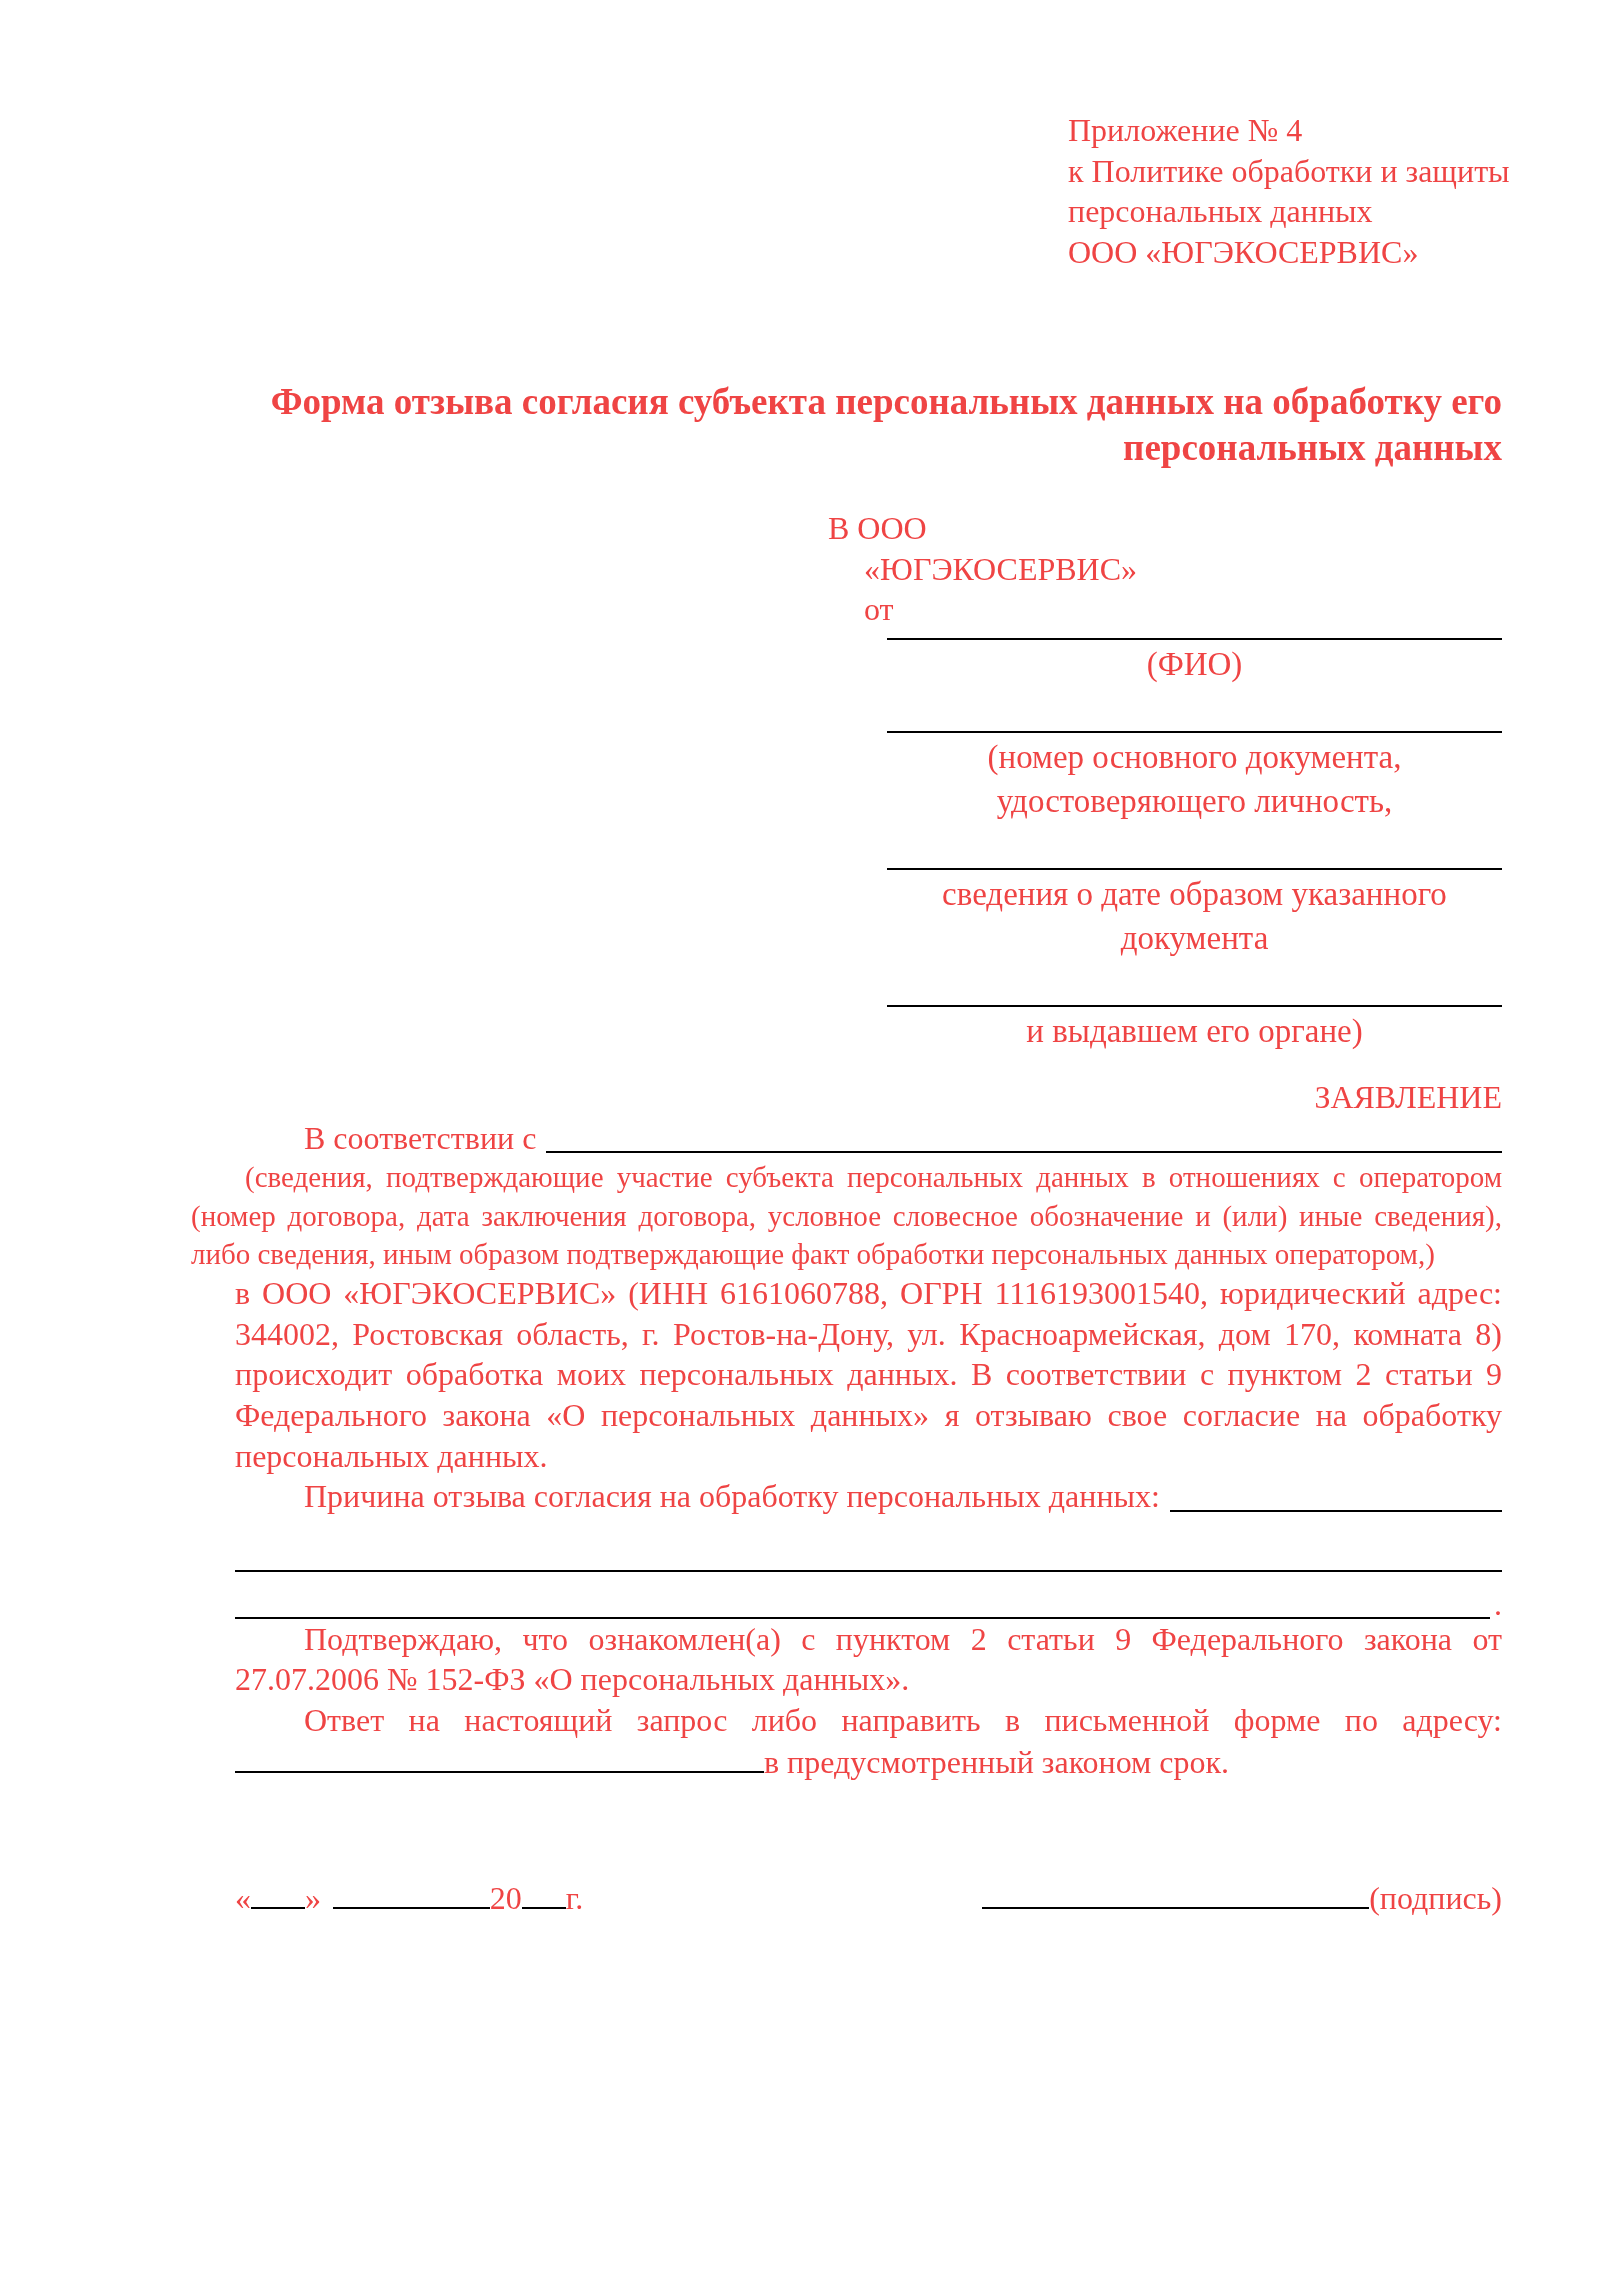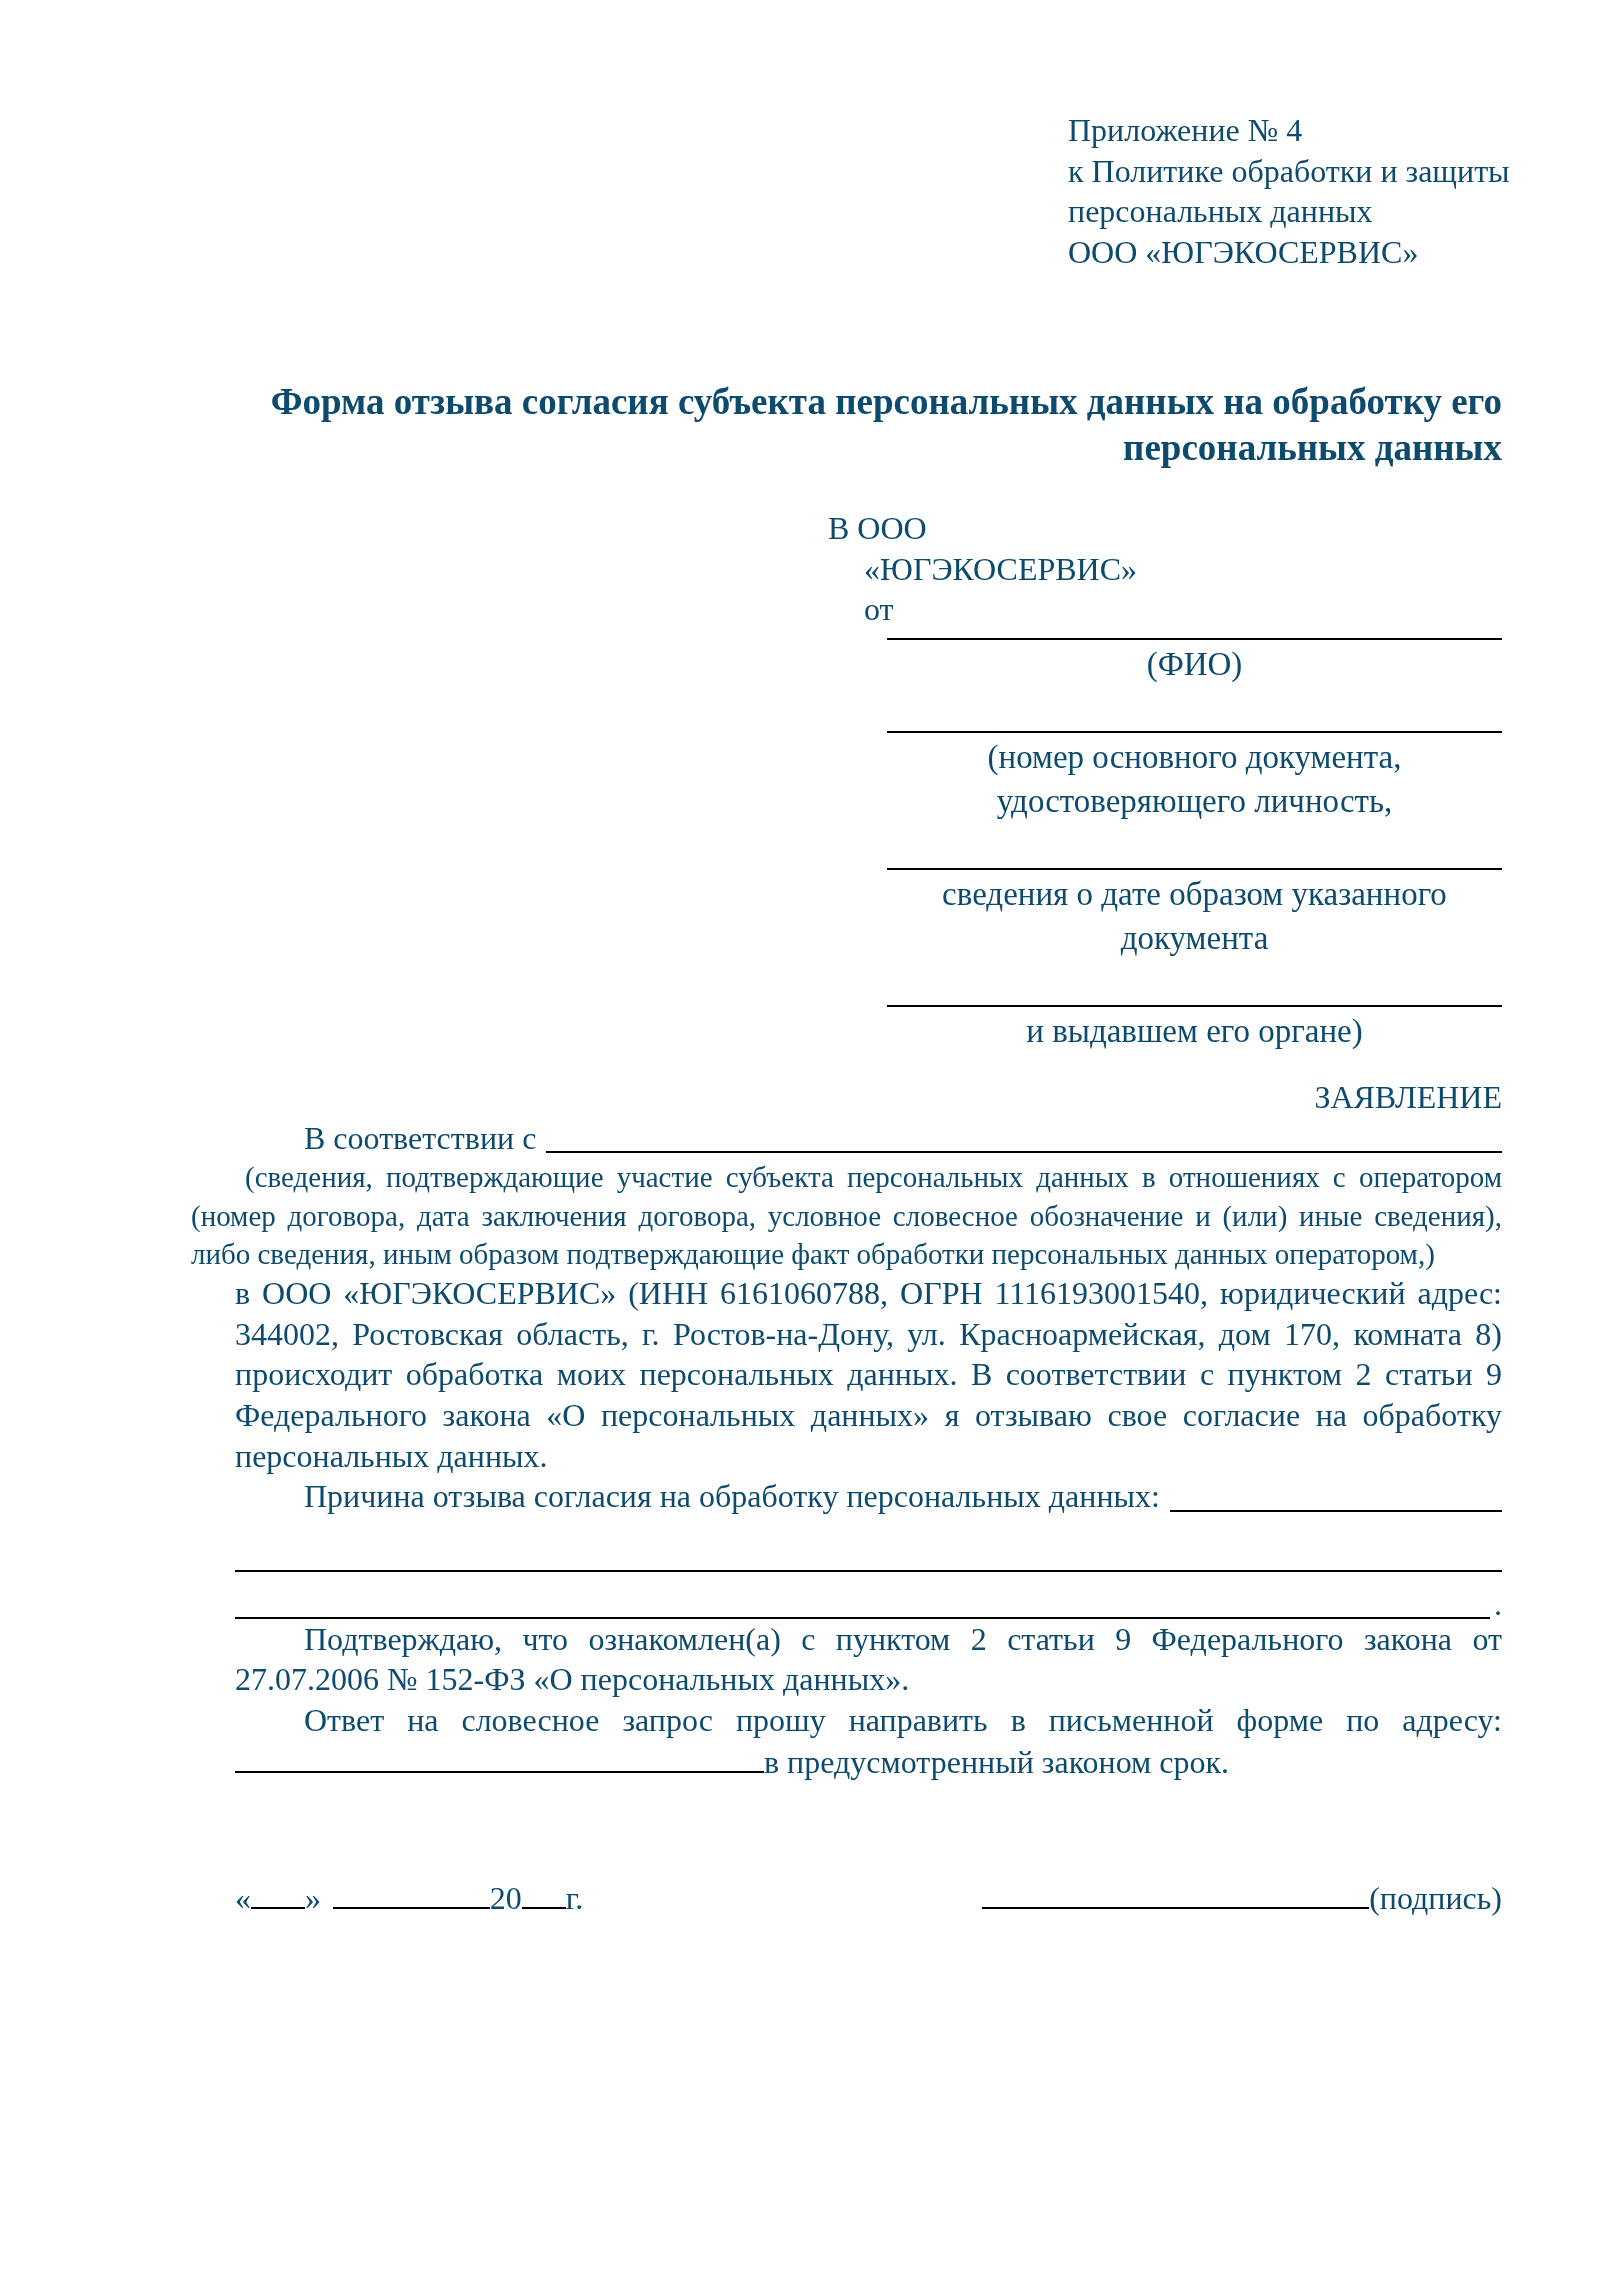--- a/index.html
+++ b/index.html
@@ -2,21 +2,21 @@
 <html lang="ru"><head>
 <meta charset="utf-8">
 <style>
   html, body { margin:0; padding:0; background:#ffffff; }
   .page {
     position: relative;
     width: 1621px;
     height: 2293px;
     box-sizing: border-box;
     background: #ffffff;
-    color: #0c4a6e;
+    color: #ef4444;
     font-family: "Liberation Serif", "DejaVu Serif", serif;
     font-size: 32px;
     line-height: 1.27;
     padding: 110px 119px 0 235px;
     overflow: hidden;
   }
   .nowrap { white-space: nowrap; }
 
   
   .doc-header { margin-left: 833px; }
@@ -137,21 +137,21 @@
 
   <div class="rule1"></div>
   <div class="rule2">
     <span class="rule2-fill"></span>
     <span class="rule2-dot">.</span>
   </div>
 
   <p class="para indent">Подтверждаю, что ознакомлен(а) с пунктом 2 статьи 9 Федерального закона от 27.07.2006 № 152-ФЗ «О персональных данных».</p>
 
   <p class="para indent">
-    <span>Ответ на словесное запрос прошу направить в письменной форме по адресу:</span>
+    <span>Ответ на настоящий запрос либо направить в письменной форме по адресу:</span>
     <span class="ib w540"></span><span>в предусмотренный законом срок.</span>
   </p>
 
   <div class="signing-row">
     <div class="nowrap">
       <span>«</span><span class="ib w55"></span><span>»</span><span class="ib w160 ml12"></span><span>20</span><span class="ib w45"></span><span>г.</span>
     </div>
     <div class="nowrap">
       <span class="ib w395"></span><span>(подпись)</span>
     </div>

